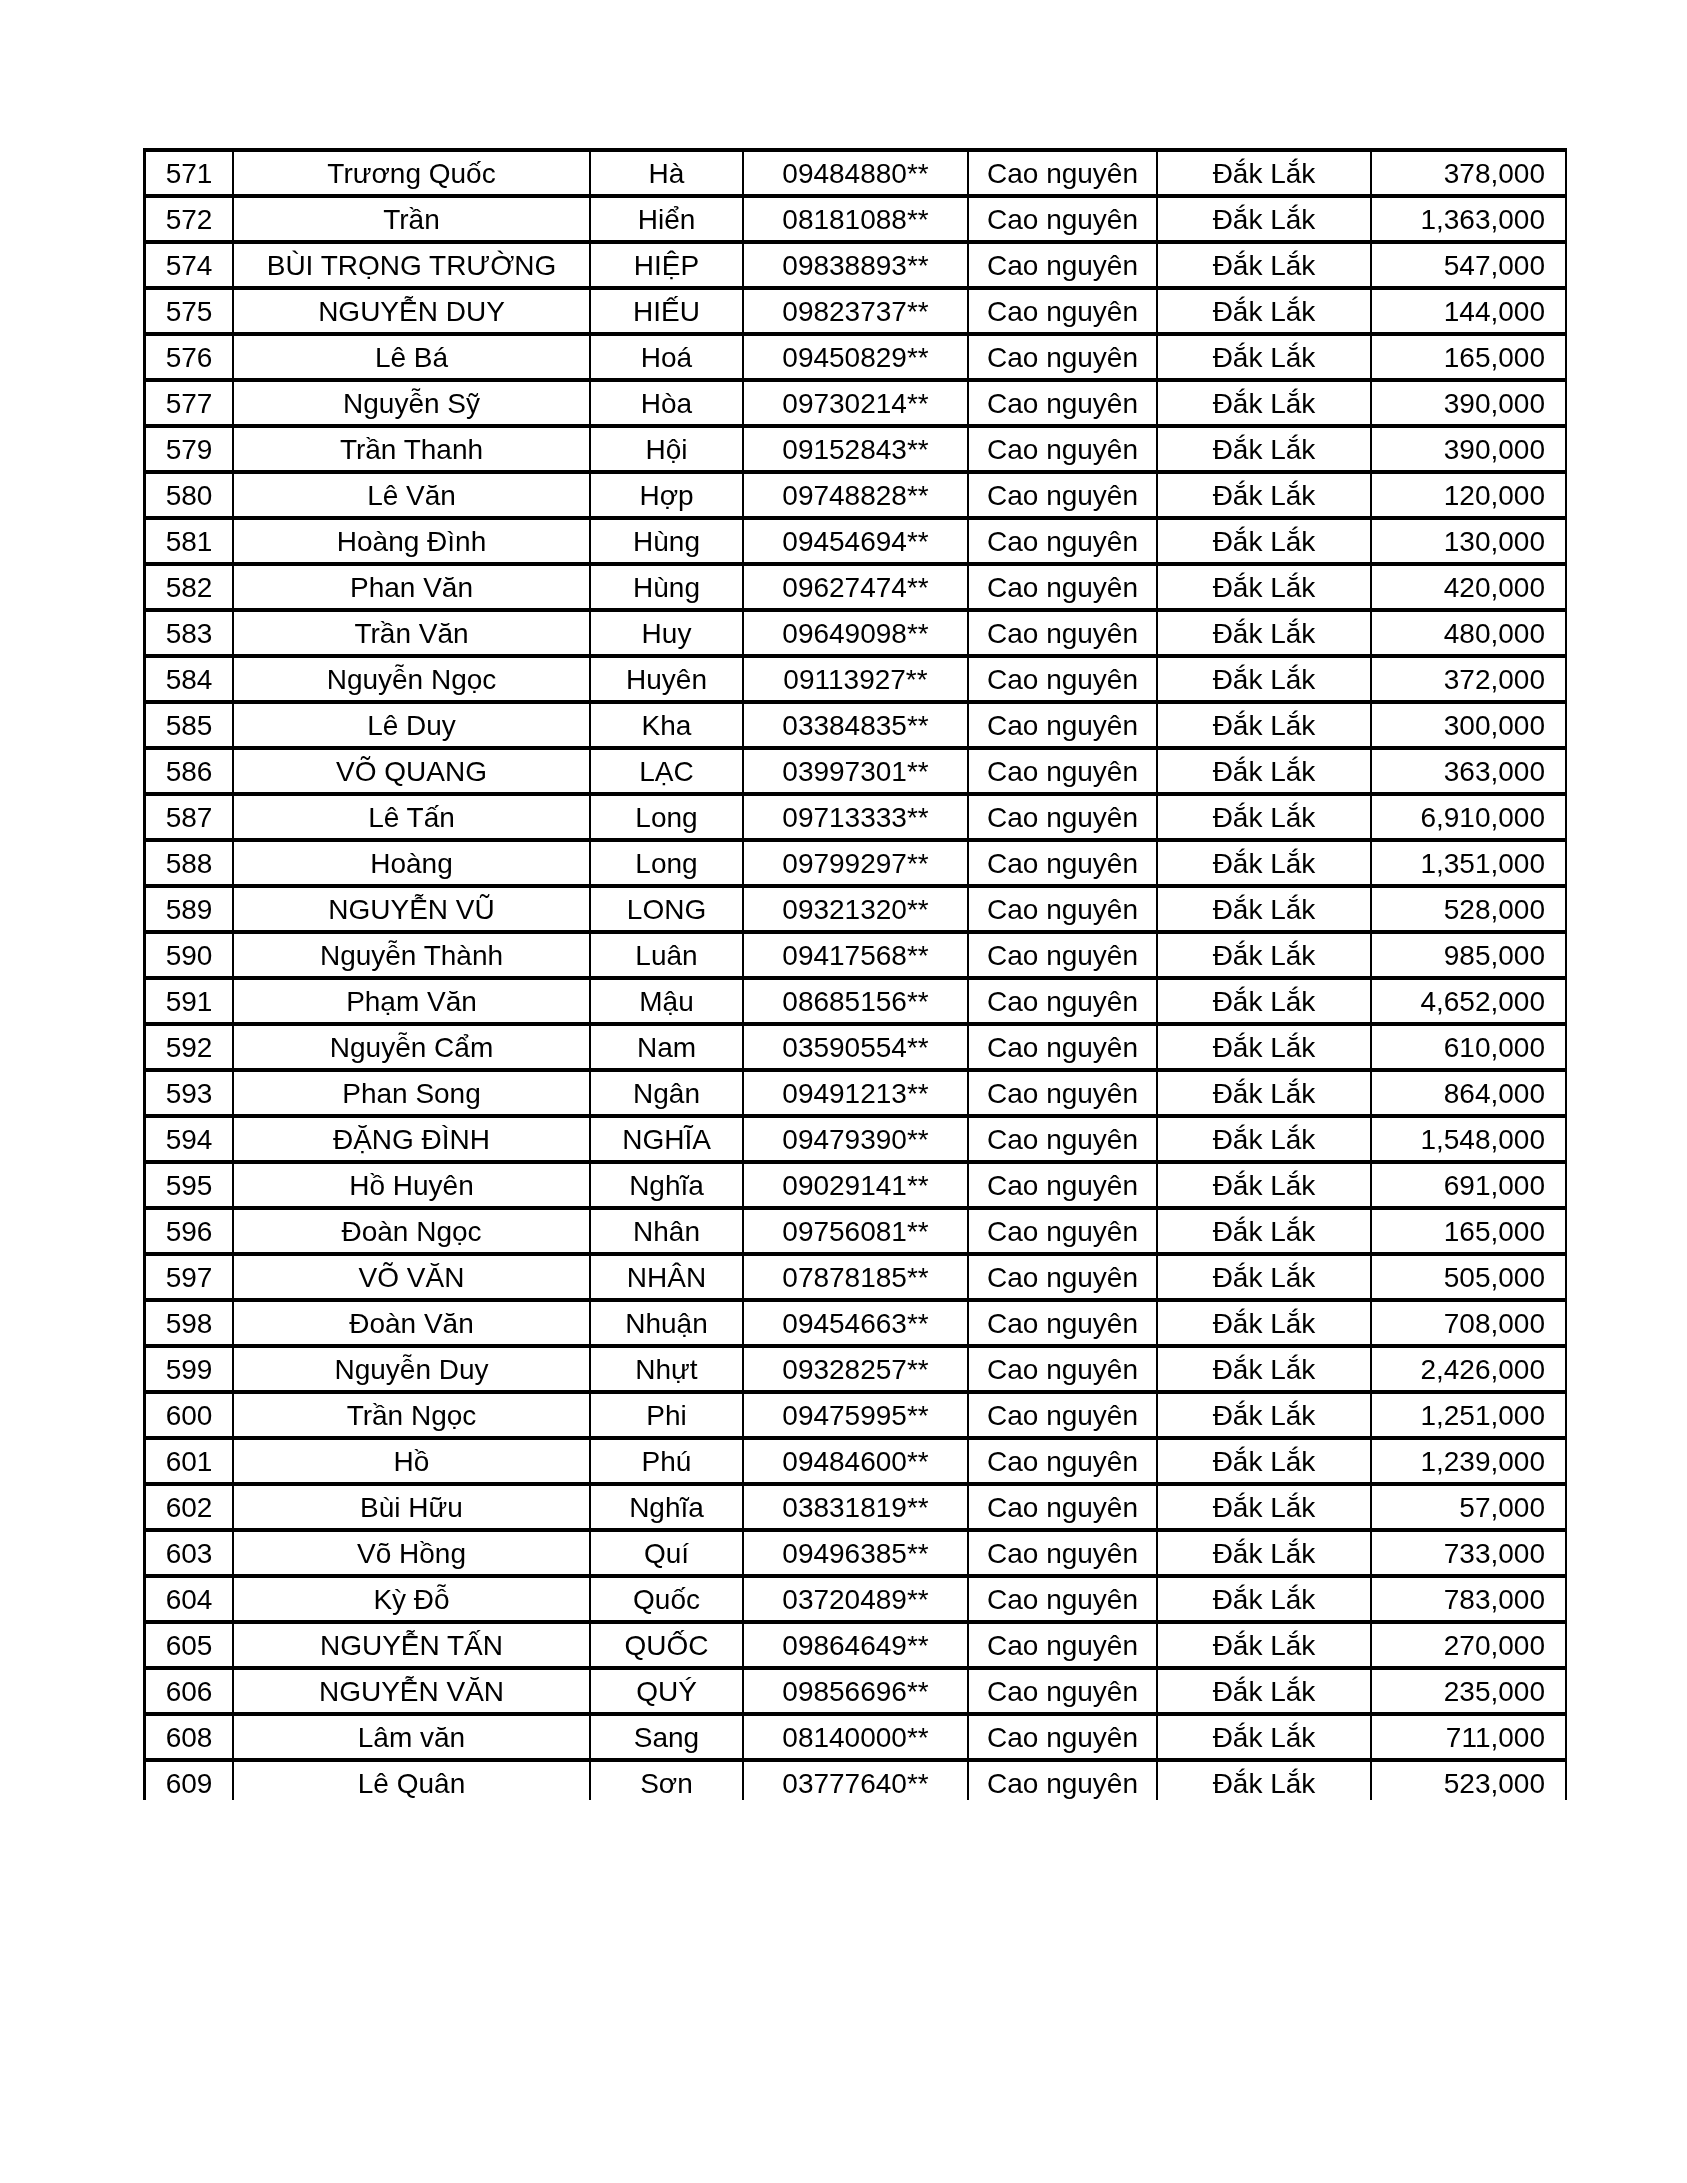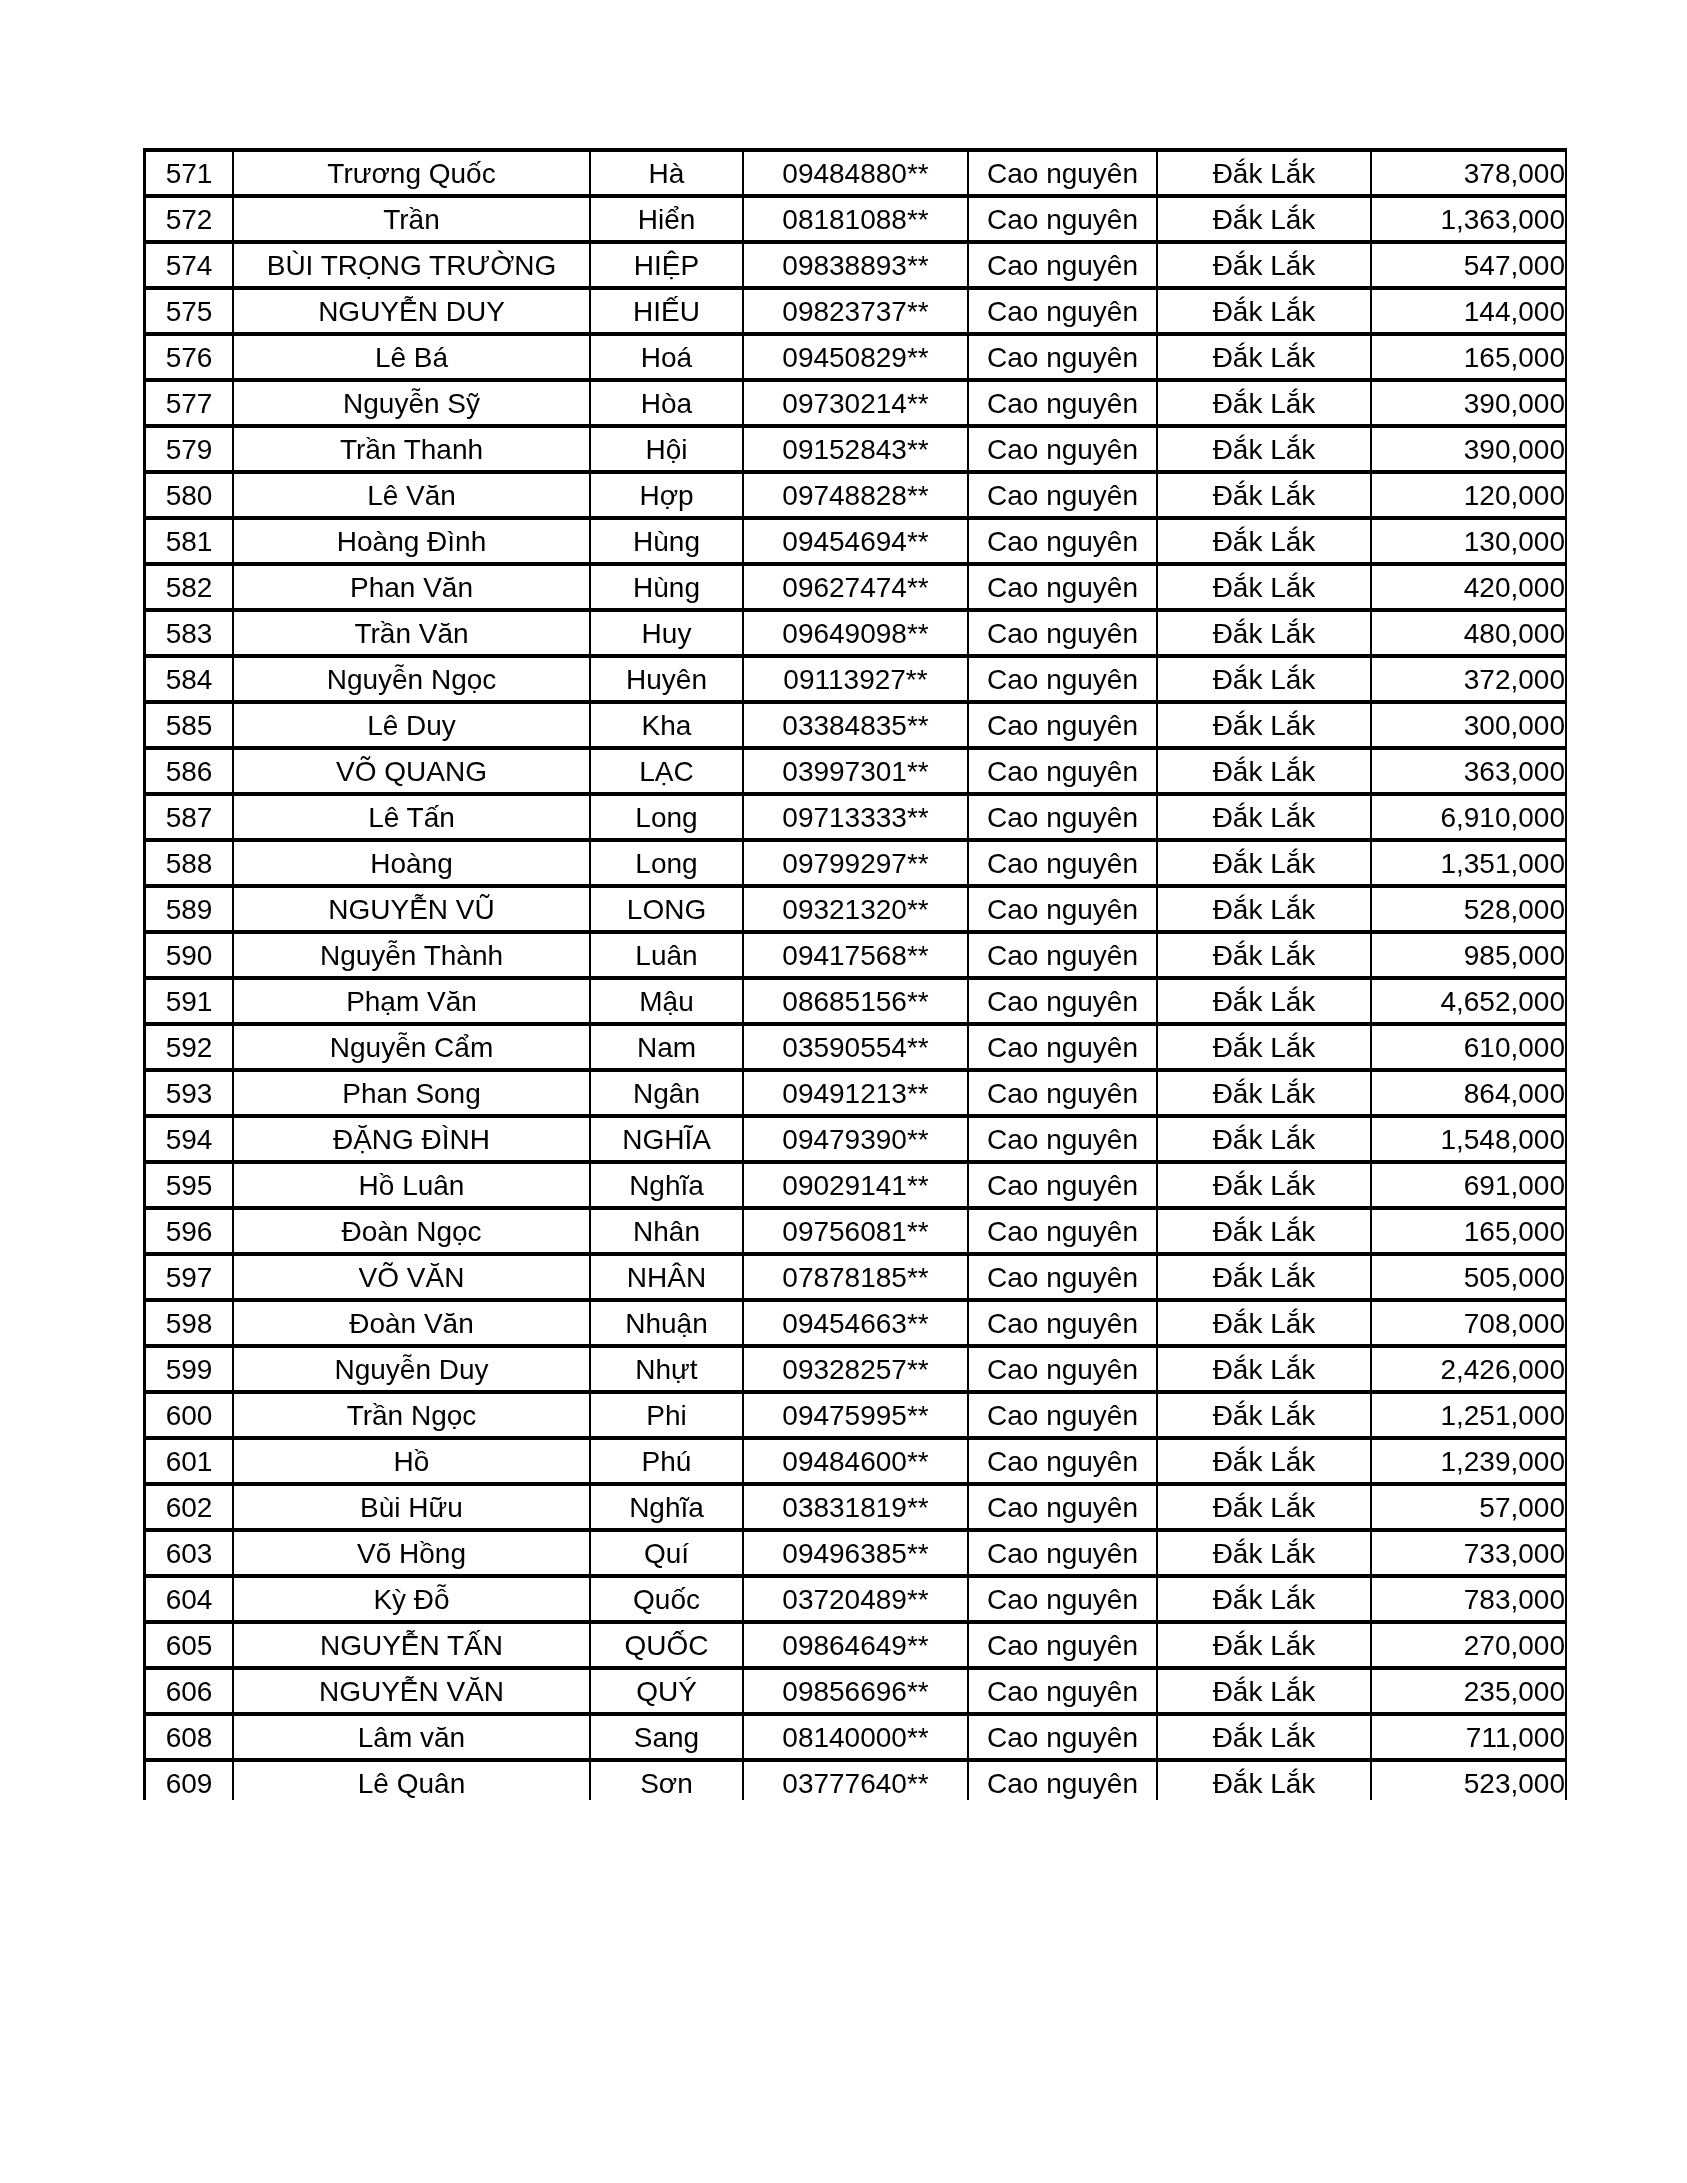--- a/index.html
+++ b/index.html
@@ -29,21 +29,21 @@
     font-size: 28px;
     line-height: 1.05;
     vertical-align: bottom;
     padding: 0 4px 6px 4px;
     text-align: center;
     white-space: nowrap;
     overflow: visible;
   }
   table.data-table td.col-amount {
     text-align: right;
-    padding-right: 0;
+    padding-right: 20px;
   }
 </style>
 </head>
 <body>
 
 <div class="sheet">
   <table class="data-table">
     <colgroup>
       <col style="width:88px">
       <col style="width:357px">
@@ -271,21 +271,21 @@
     <td class="col-name">ĐẶNG ĐÌNH</td>
     <td class="col-last">NGHĨA</td>
     <td class="col-phone">09479390**</td>
     <td class="col-region">Cao nguyên</td>
     <td class="col-province">Đắk Lắk</td>
     <td class="col-amount">1,548,000</td>
   </tr>
 
   <tr>
     <td class="col-index">595</td>
-    <td class="col-name">Hồ Luân</td>
+    <td class="col-name">Hồ Huyên</td>
     <td class="col-last">Nghĩa</td>
     <td class="col-phone">09029141**</td>
     <td class="col-region">Cao nguyên</td>
     <td class="col-province">Đắk Lắk</td>
     <td class="col-amount">691,000</td>
   </tr>
 
   <tr>
     <td class="col-index">596</td>
     <td class="col-name">Đoàn Ngọc</td>

